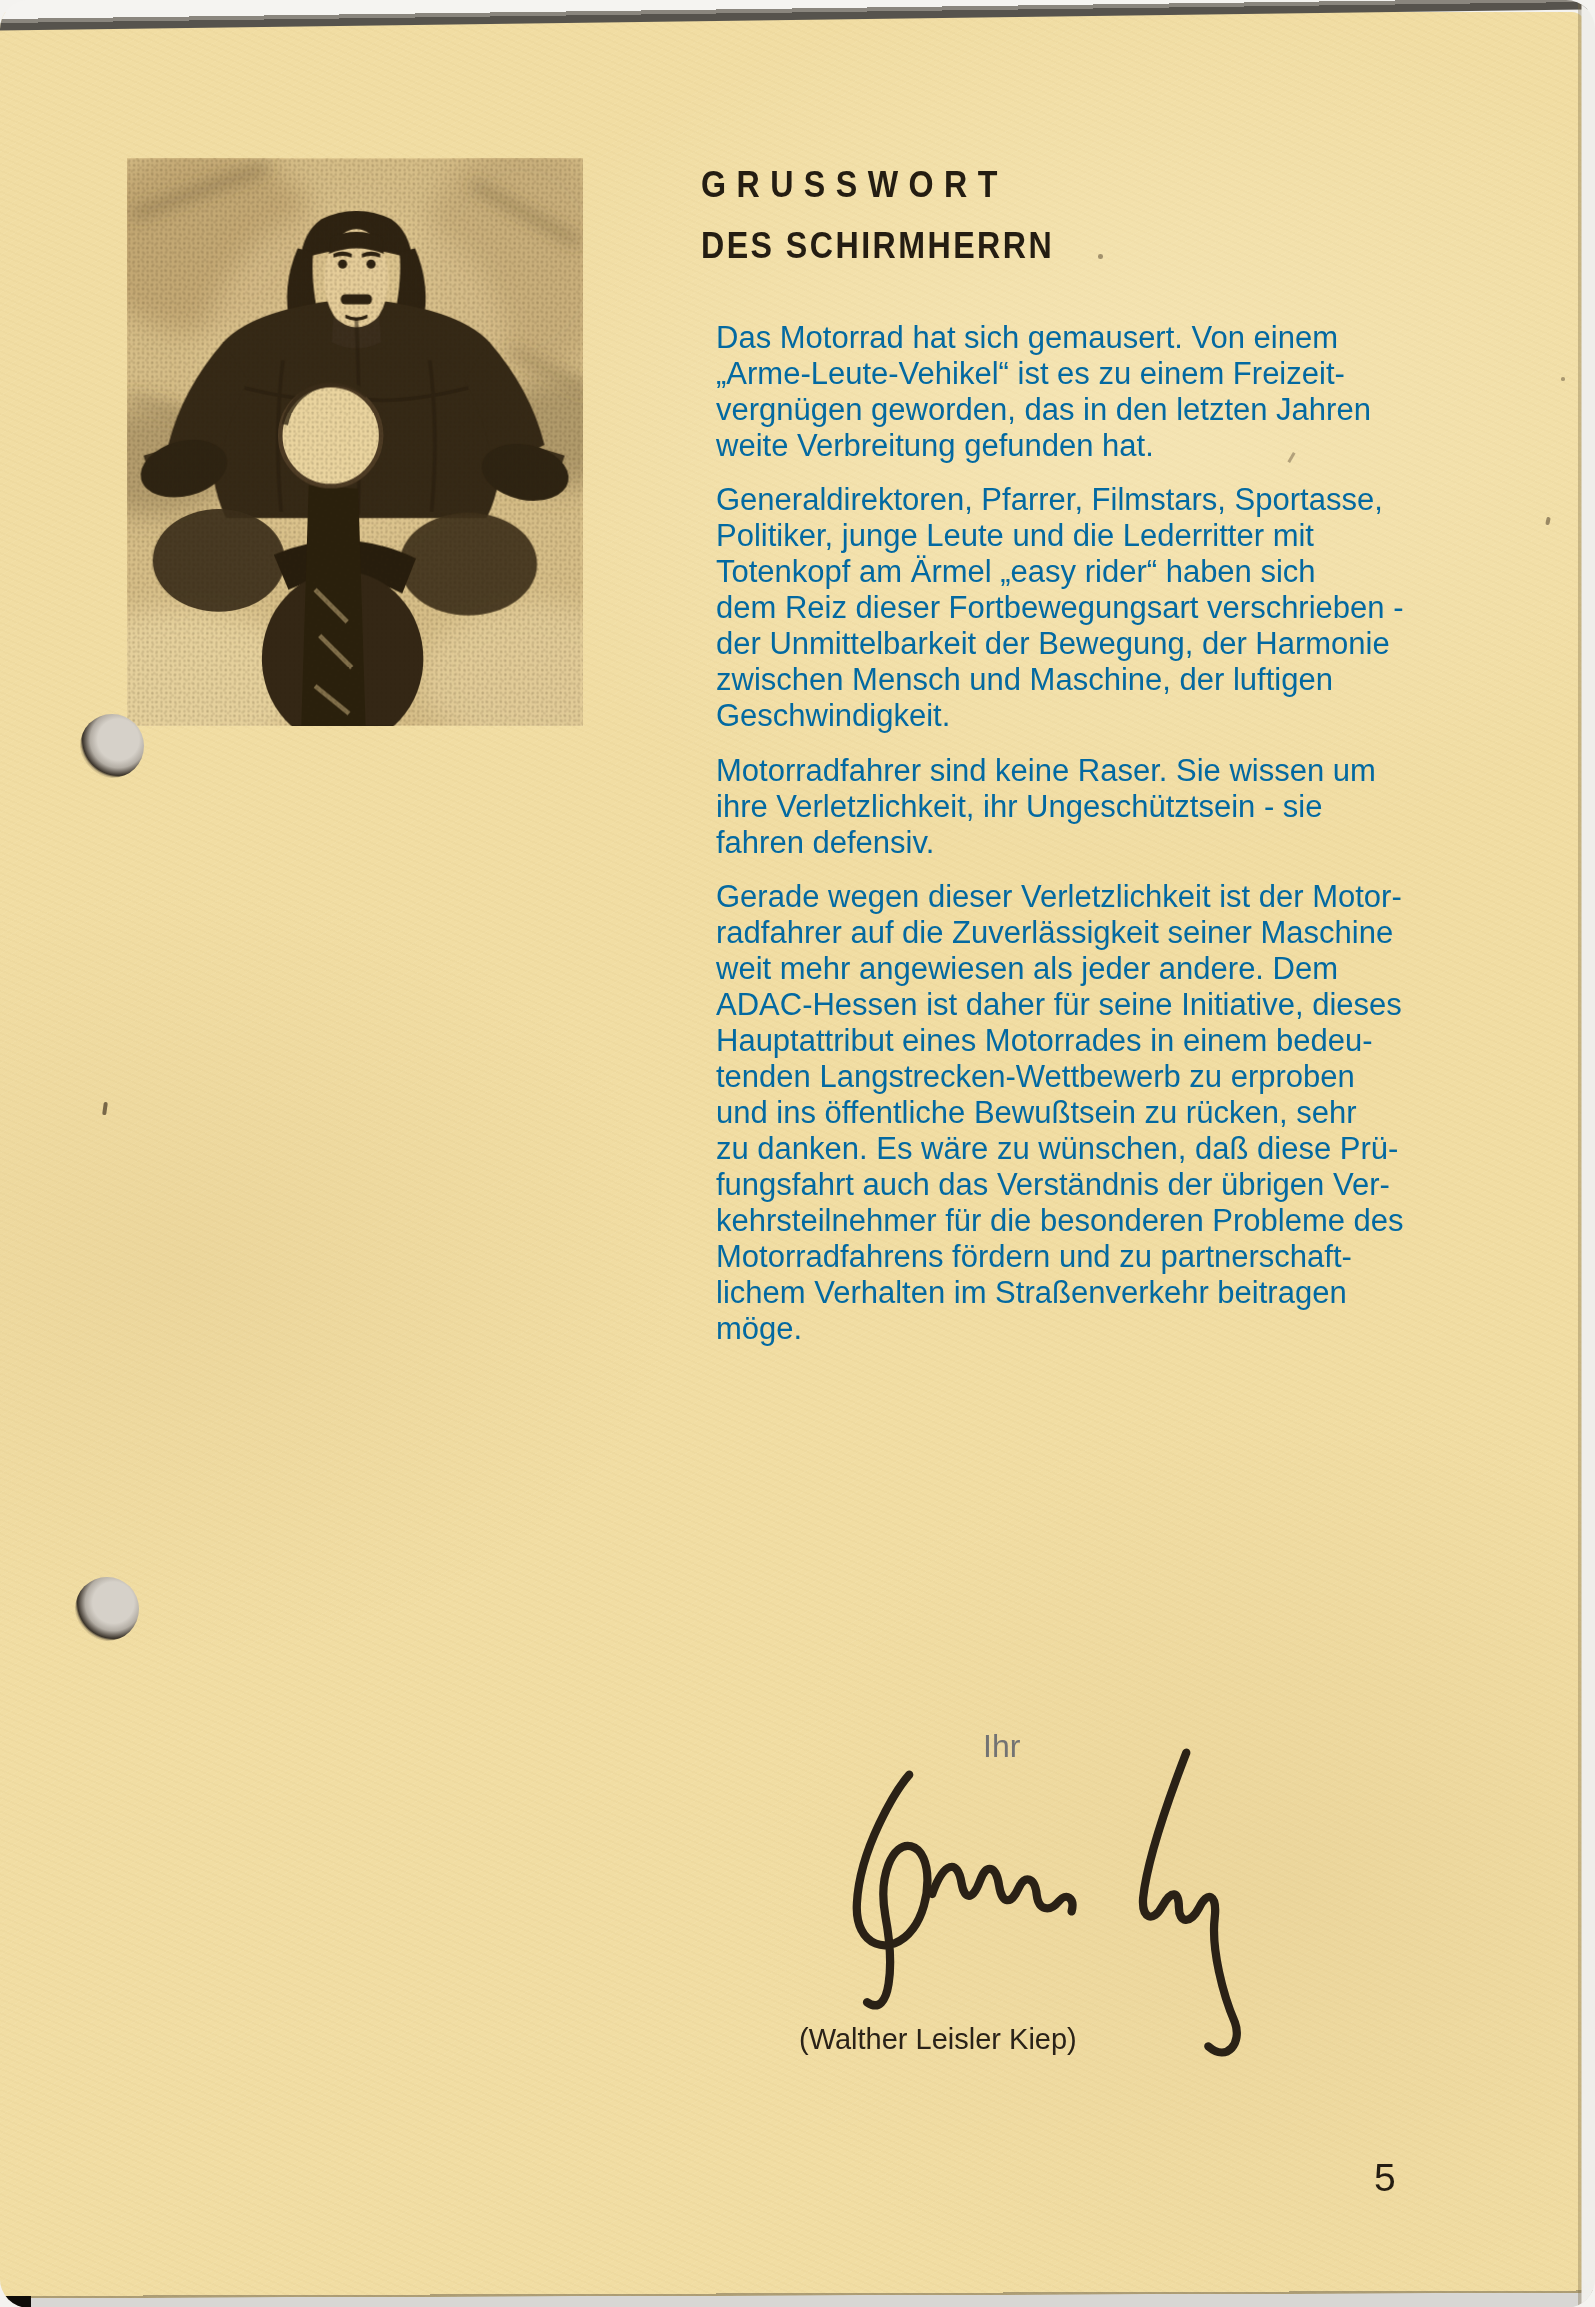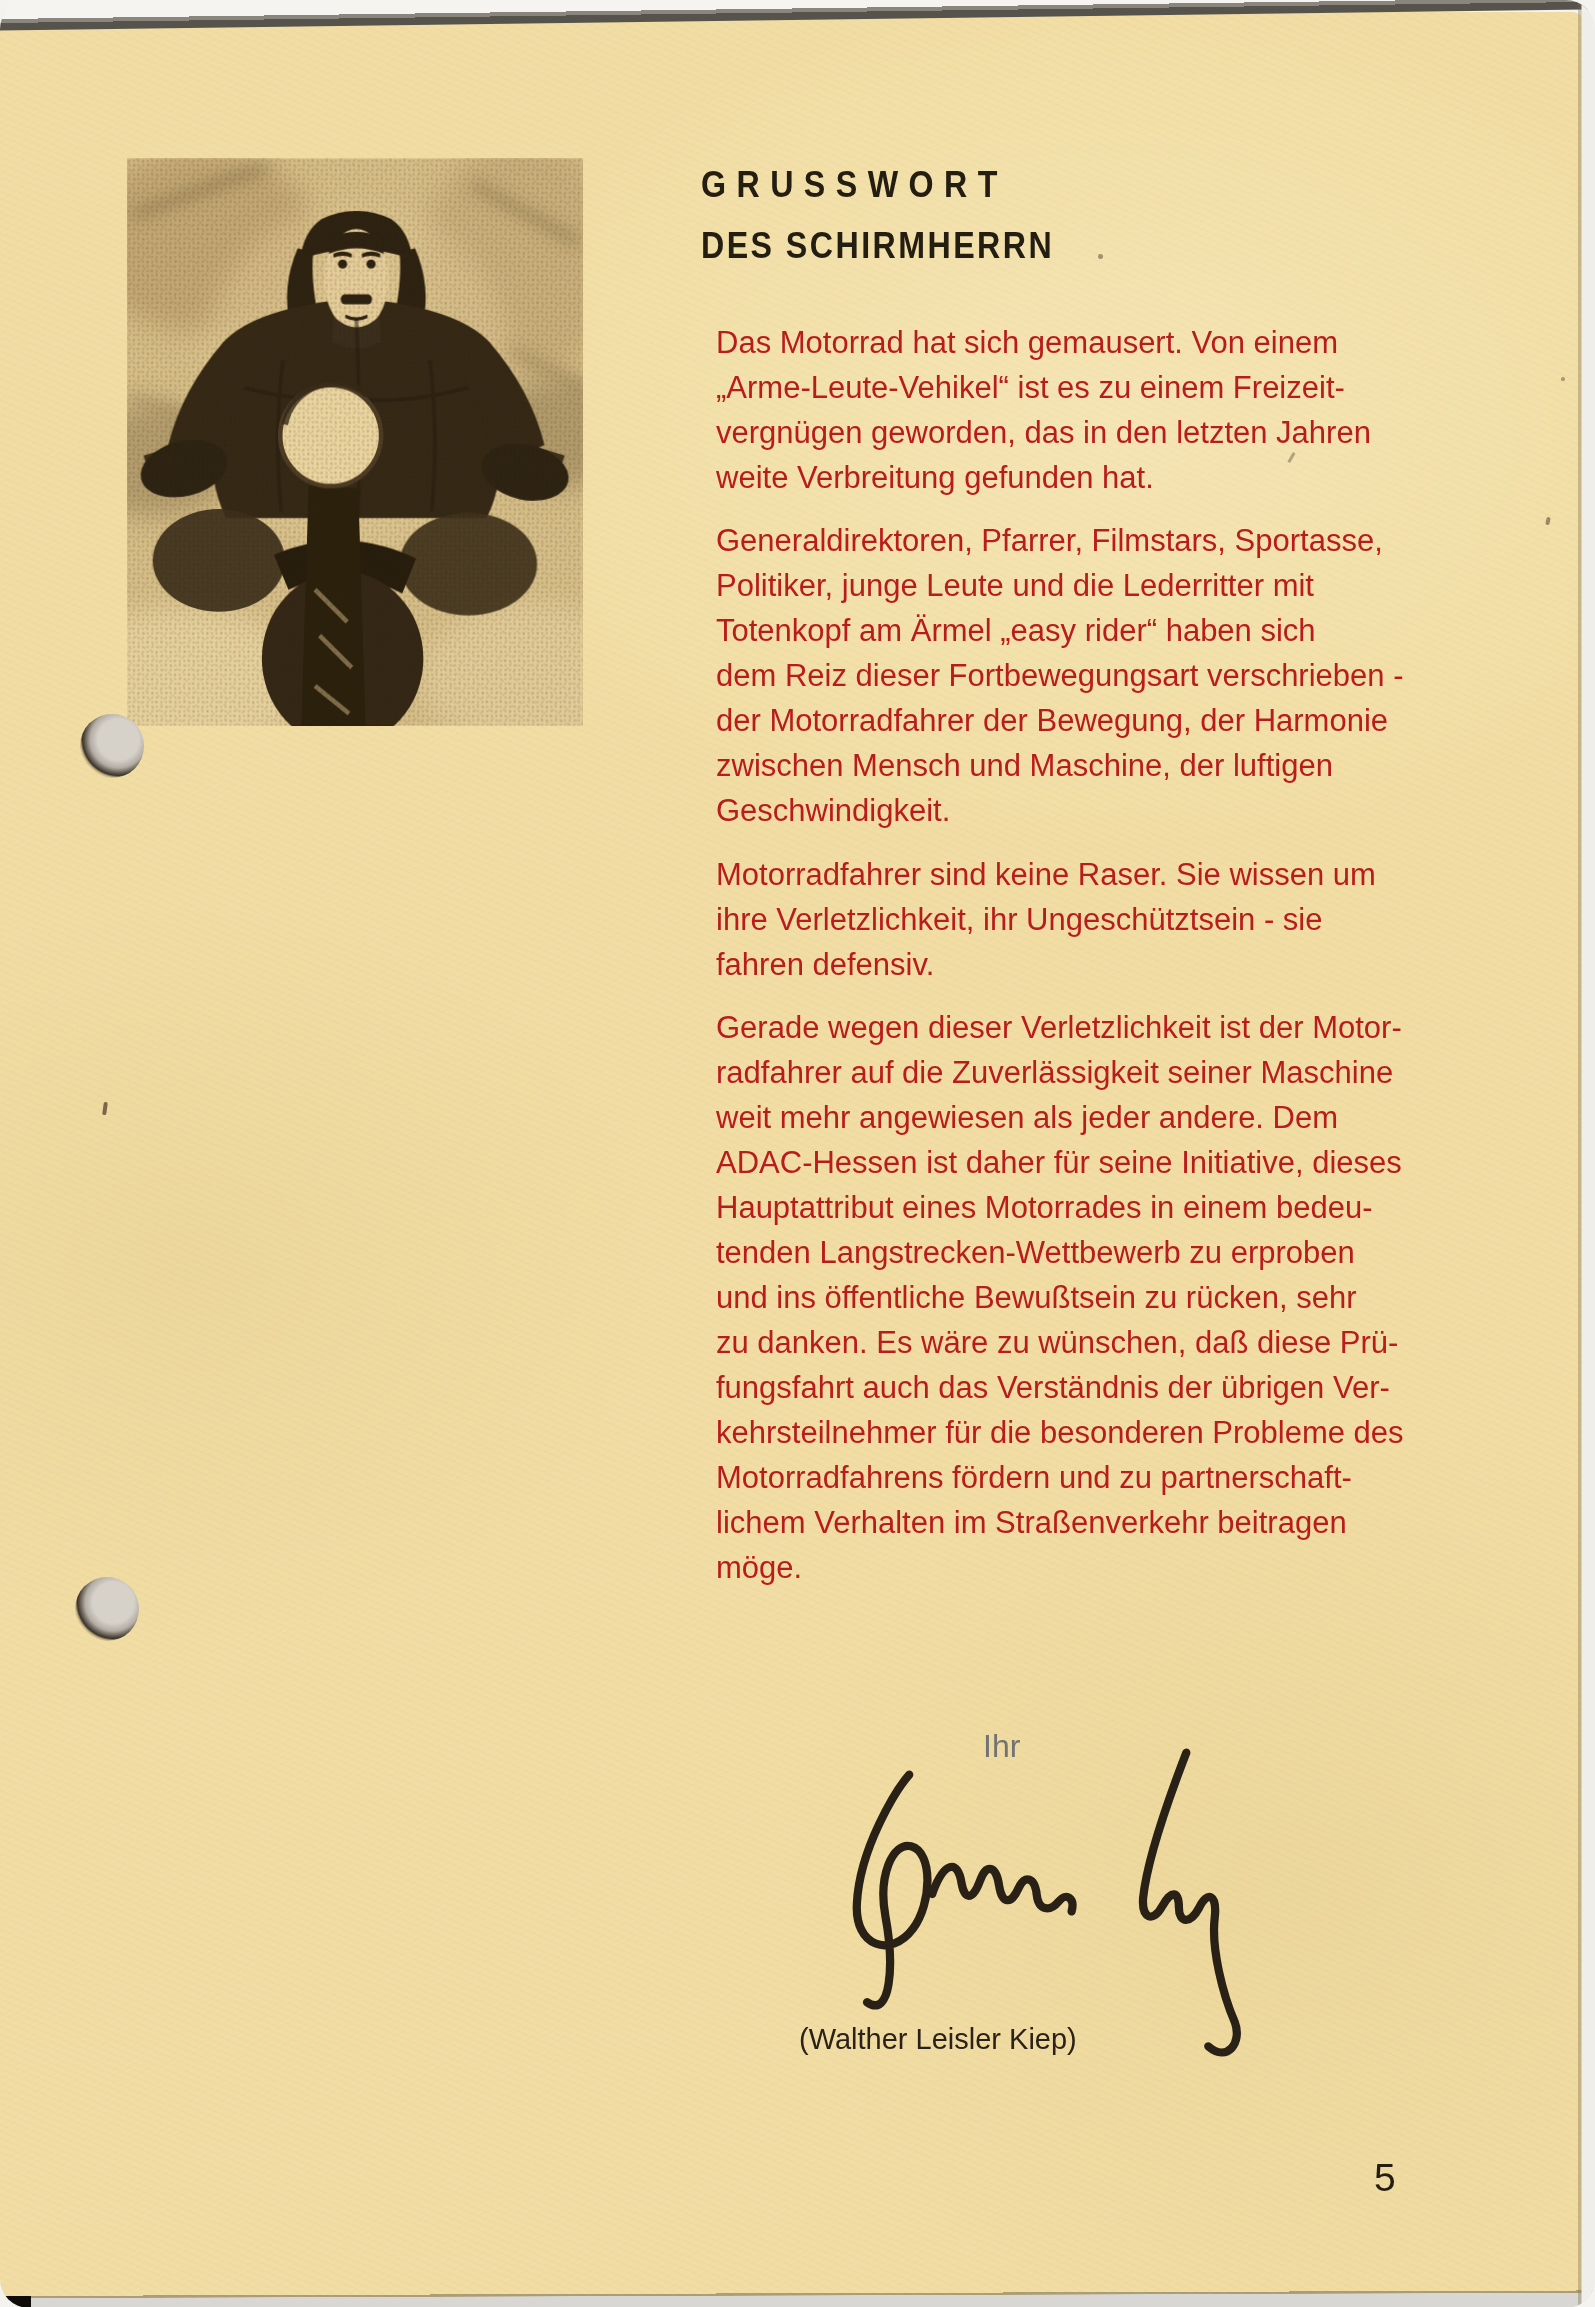--- a/index.html
+++ b/index.html
@@ -36,21 +36,21 @@
   .hole2{left:75px;top:1577px;}
 
   
   .heading{position:absolute;left:701px;top:154px;z-index:3;
     font-weight:bold;font-size:37px;line-height:61px;color:#241d12;
     transform:scaleX(.87);transform-origin:left top;white-space:nowrap;}
   .heading .l1{letter-spacing:12px;}
   .heading .l2{letter-spacing:2.8px;}
 
   .text-col{position:absolute;left:716px;top:320px;width:863px;z-index:3;
-    font-size:31px;line-height:45px;color:#b91c1c;}
+    font-size:31px;line-height:36px;color:#0369a1;}
   .para{white-space:pre-line;margin:0 0 18.4px 0;}
 
   .salutation{position:absolute;left:983px;top:1728px;font-size:32px;z-index:3;color:#737373;text-align:center;}
   .signature{position:absolute;left:845px;top:1736px;width:422px;height:349px;z-index:3;}
   .sig-name{position:absolute;left:799px;top:2018px;width:459px;text-align:left;z-index:3;
     font-size:29px;line-height:42px;color:#2a2218;}
   .page-num{position:absolute;left:1374px;top:2156px;font-size:39px;z-index:3;color:#241d12;}
 
   
   .speck{position:absolute;background:#52422c;z-index:3;}
@@ -153,21 +153,21 @@
 
   <div class="text-col">
     <p class="para">Das Motorrad hat sich gemausert. Von einem
 „Arme-Leute-Vehikel“ ist es zu einem Freizeit-
 vergnügen geworden, das in den letzten Jahren
 weite Verbreitung gefunden hat.</p>
     <p class="para">Generaldirektoren, Pfarrer, Filmstars, Sportasse,
 Politiker, junge Leute und die Lederritter mit
 Totenkopf am Ärmel „easy rider“ haben sich
 dem Reiz dieser Fortbewegungsart verschrieben -
-der Motorradfahrer der Bewegung, der Harmonie
+der Unmittelbarkeit der Bewegung, der Harmonie
 zwischen Mensch und Maschine, der luftigen
 Geschwindigkeit.</p>
     <p class="para">Motorradfahrer sind keine Raser. Sie wissen um
 ihre Verletzlichkeit, ihr Ungeschütztsein - sie
 fahren defensiv.</p>
     <p class="para">Gerade wegen dieser Verletzlichkeit ist der Motor-
 radfahrer auf die Zuverlässigkeit seiner Maschine
 weit mehr angewiesen als jeder andere. Dem
 ADAC-Hessen ist daher für seine Initiative, dieses
 Hauptattribut eines Motorrades in einem bedeu-

